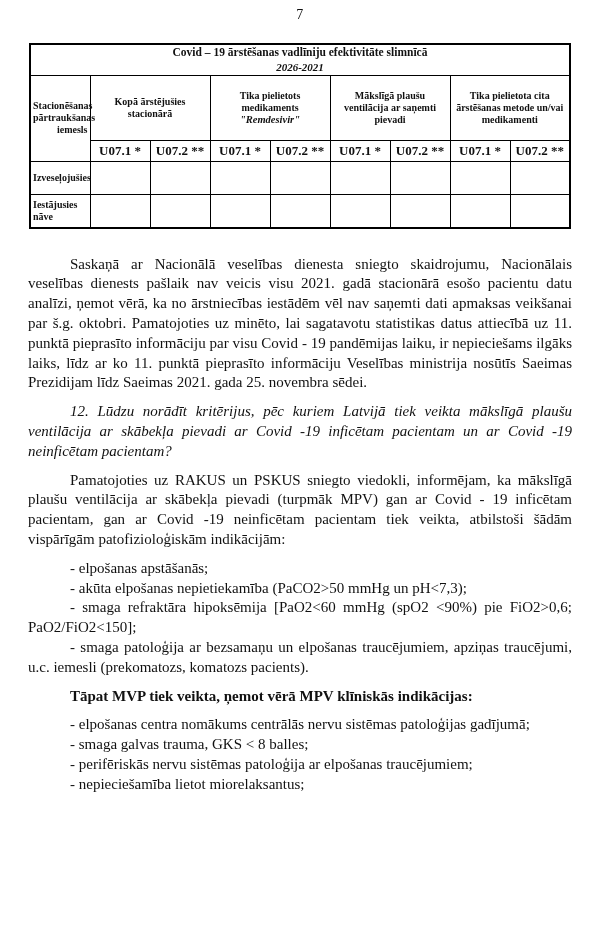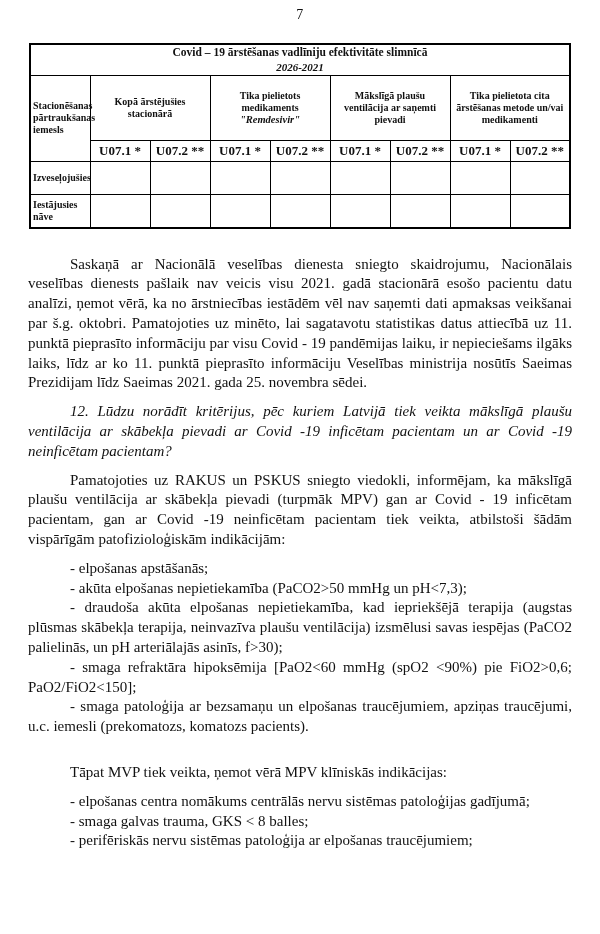--- a/index.html
+++ b/index.html
@@ -17,37 +17,37 @@
   }
   table.covid-table td{
     border:1px solid #000;vertical-align:middle;padding:1px 2px;
     font-size:10px;line-height:1.2;
   }
   table.covid-table{border:2px solid #000;}
   td.title-cell{text-align:center;padding:5px 4px;}
   .title-l1{font-weight:bold;font-size:11.5px;}
   .title-l2{font-weight:bold;font-style:italic;font-size:11px;margin-top:1px;}
   td.rowhead{
-    font-weight:bold;text-align:left;font-size:11px;width:96px;padding:2px 3px;
+    font-weight:bold;text-align:right;font-size:11px;width:96px;padding:2px 3px;
   }
   td.group{font-weight:bold;text-align:center;font-size:10.5px;padding:3px 2px;height:62px;}
   .rem{font-weight:bold;font-style:italic;font-size:10.5px;}
   tr.subhead-row td{
     text-align:center;font-weight:bold;font-size:13px;padding:2px 1px;height:14px;
     white-space:nowrap;overflow:hidden;
   }
   tr.data-row td{height:30px;}
   td.rowlabel{font-weight:bold;font-size:11px;text-align:left;padding-left:5px;margin-left:34px;}
   .body-text{
     margin:26px 28px 0 28px;font-size:15px;line-height:1.32;text-align:justify;
   }
   .para{margin:0 0 9px 0;text-indent:42px;}
   .para.tight{margin:0;}
   .para.italic{font-style:italic;}
-  .para.gap-top{margin-top:26px;}
+  .para.gap-top{margin-top:9px;font-weight:bold;}
 </style>
 </head>
 <body>
 
 <div class="page">
 
   <div class="page-number">7</div>
 
   <table class="covid-table">
     <tbody>
@@ -102,24 +102,24 @@
     </tbody>
   </table>
 
   <div class="body-text">
     <p class="para">Saskaņā ar Nacionālā veselības dienesta sniegto skaidrojumu, Nacionālais veselības dienests pašlaik nav veicis visu 2021. gadā stacionārā esošo pacientu datu analīzi, ņemot vērā, ka no ārstniecības iestādēm vēl nav saņemti dati apmaksas veikšanai par š.g. oktobri. Pamatojoties uz minēto, lai sagatavotu statistikas datus attiecībā uz 11. punktā pieprasīto informāciju par visu Covid - 19 pandēmijas laiku, ir nepieciešams ilgāks laiks, līdz ar ko 11. punktā pieprasīto informāciju Veselības ministrija nosūtīs Saeimas Prezidijam līdz Saeimas 2021. gada 25. novembra sēdei.</p>
     <p class="para italic">12. Lūdzu norādīt kritērijus, pēc kuriem Latvijā tiek veikta mākslīgā plaušu ventilācija ar skābekļa pievadi ar Covid -19 inficētam pacientam un ar Covid -19 neinficētam pacientam?</p>
     <p class="para">Pamatojoties uz RAKUS un PSKUS sniegto viedokli, informējam, ka mākslīgā plaušu ventilācija ar skābekļa pievadi (turpmāk MPV) gan ar Covid - 19 inficētam pacientam, gan ar Covid -19 neinficētam pacientam tiek veikta, atbilstoši šādām vispārīgām patofizioloģiskām indikācijām:</p>
 
     <p class="para tight">- elpošanas apstāšanās;</p>
     <p class="para tight">- akūta elpošanas nepietiekamība (PaCO2&gt;50 mmHg un pH&lt;7,3);</p>
-    <p class="para tight">- draudoša akūta elpošanas nepietiekamība, kad iepriekšējā terapija (augstas plūsmas skābekļa terapija, neinvazīva plaušu ventilācija) izsmēlusi savas iespējas (PaCO2 palielinās, un pH arteriālajās asinīs, f&gt;30);</p>
     <p class="para tight">- smaga refraktāra hipoksēmija [PaO2&lt;60 mmHg (spO2 &lt;90%) pie FiO2&gt;0,6; PaO2/FiO2&lt;150];</p>
     <p class="para tight">- smaga patoloģija ar bezsamaņu un elpošanas traucējumiem, apziņas traucējumi, u.c. iemesli (prekomatozs, komatozs pacients).</p>
 
     <p class="para gap-top">Tāpat MVP tiek veikta, ņemot vērā MPV klīniskās indikācijas:</p>
 
     <p class="para tight">- elpošanas centra nomākums centrālās nervu sistēmas patoloģijas gadījumā;</p>
     <p class="para tight">- smaga galvas trauma, GKS &lt; 8 balles;</p>
     <p class="para tight">- perifēriskās nervu sistēmas patoloģija ar elpošanas traucējumiem;</p>
+    <p class="para tight">- nepieciešamība lietot miorelaksantus;</p>
   </div>
 
 </div>
 
 </body></html>

